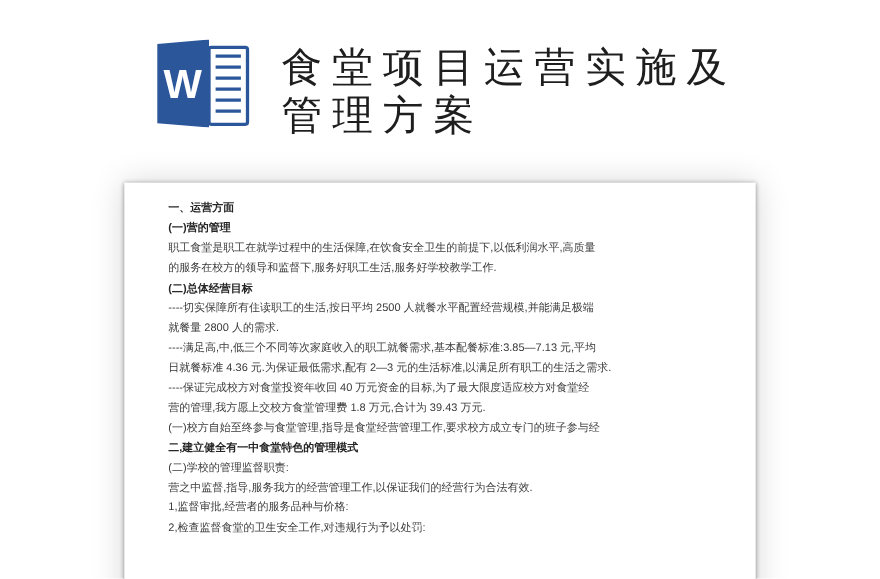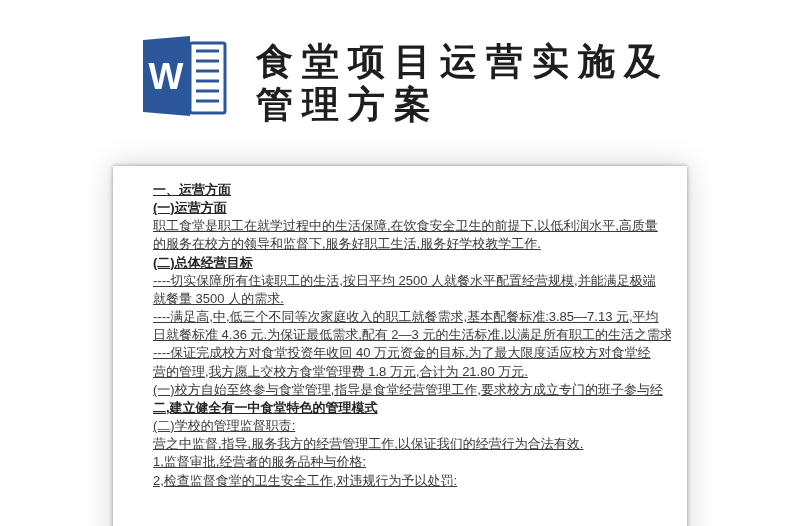--- a/index.html
+++ b/index.html
@@ -25,42 +25,41 @@
   .ic-line{stroke:var(--word-blue);stroke-width:3px;stroke-linecap:butt;}
   .ic-panel{fill:var(--word-blue);}
   .ic-w{
     fill:#ffffff;
     font-family:"Liberation Sans","DejaVu Sans",sans-serif;
     font-weight:700;font-size:37px;
   }
   .page-title{
     position:absolute;left:256px;top:40px;
     font-size:37px;line-height:43px;
-    font-weight:700;
+    font-weight:400;
     letter-spacing:9px;
     color:var(--title-color);
     white-space:nowrap;
   }
   
   .sheet{
     position:absolute;left:113px;top:166px;
     width:574px;height:430px;
     background:#ffffff;
     box-shadow:0 0 4px rgba(0,0,0,0.40), 0 0 28px rgba(0,0,0,0.17);
   }
   .textblock{
     padding:15px 16px 0 40px;
   }
   .doc-line{
-    font-size:13px;
+    font-size:10px;
     line-height:18.15px;
     color:var(--body-color);
     white-space:nowrap;
     overflow:hidden;
-    text-decoration:underline;
   }
   .doc-line.bold{
     font-weight:700;
     color:#262626;
   }
 </style>
 </head>
 <body>
 
 <div>
@@ -82,30 +81,30 @@
 
   <div class="page-title">
     <div>食堂项目运营实施及</div>
     <div>管理方案</div>
   </div>
 </div>
 
 <div class="sheet">
   <div class="textblock">
     <div class="doc-line bold">一、运营方面</div>
-    <div class="doc-line bold">(一)运营方面</div>
+    <div class="doc-line bold">(一)营的管理</div>
     <div class="doc-line">职工食堂是职工在就学过程中的生活保障,在饮食安全卫生的前提下,以低利润水平,高质量</div>
     <div class="doc-line">的服务在校方的领导和监督下,服务好职工生活,服务好学校教学工作.</div>
     <div class="doc-line bold">(二)总体经营目标</div>
     <div class="doc-line">----切实保障所有住读职工的生活,按日平均 2500 人就餐水平配置经营规模,并能满足极端</div>
-    <div class="doc-line">就餐量 3500 人的需求.</div>
+    <div class="doc-line">就餐量 2800 人的需求.</div>
     <div class="doc-line">----满足高,中,低三个不同等次家庭收入的职工就餐需求,基本配餐标准:3.85—7.13 元,平均</div>
     <div class="doc-line">日就餐标准 4.36 元.为保证最低需求,配有 2—3 元的生活标准,以满足所有职工的生活之需求.</div>
     <div class="doc-line">----保证完成校方对食堂投资年收回 40 万元资金的目标,为了最大限度适应校方对食堂经</div>
-    <div class="doc-line">营的管理,我方愿上交校方食堂管理费 1.8 万元,合计为 21.80 万元.</div>
+    <div class="doc-line">营的管理,我方愿上交校方食堂管理费 1.8 万元,合计为 39.43 万元.</div>
     <div class="doc-line">(一)校方自始至终参与食堂管理,指导是食堂经营管理工作,要求校方成立专门的班子参与经</div>
     <div class="doc-line bold">二,建立健全有一中食堂特色的管理模式</div>
     <div class="doc-line">(二)学校的管理监督职责:</div>
     <div class="doc-line">营之中监督,指导,服务我方的经营管理工作,以保证我们的经营行为合法有效.</div>
     <div class="doc-line">1,监督审批,经营者的服务品种与价格:</div>
     <div class="doc-line">2,检查监督食堂的卫生安全工作,对违规行为予以处罚:</div>
   </div>
 </div>
 
 </body></html>

